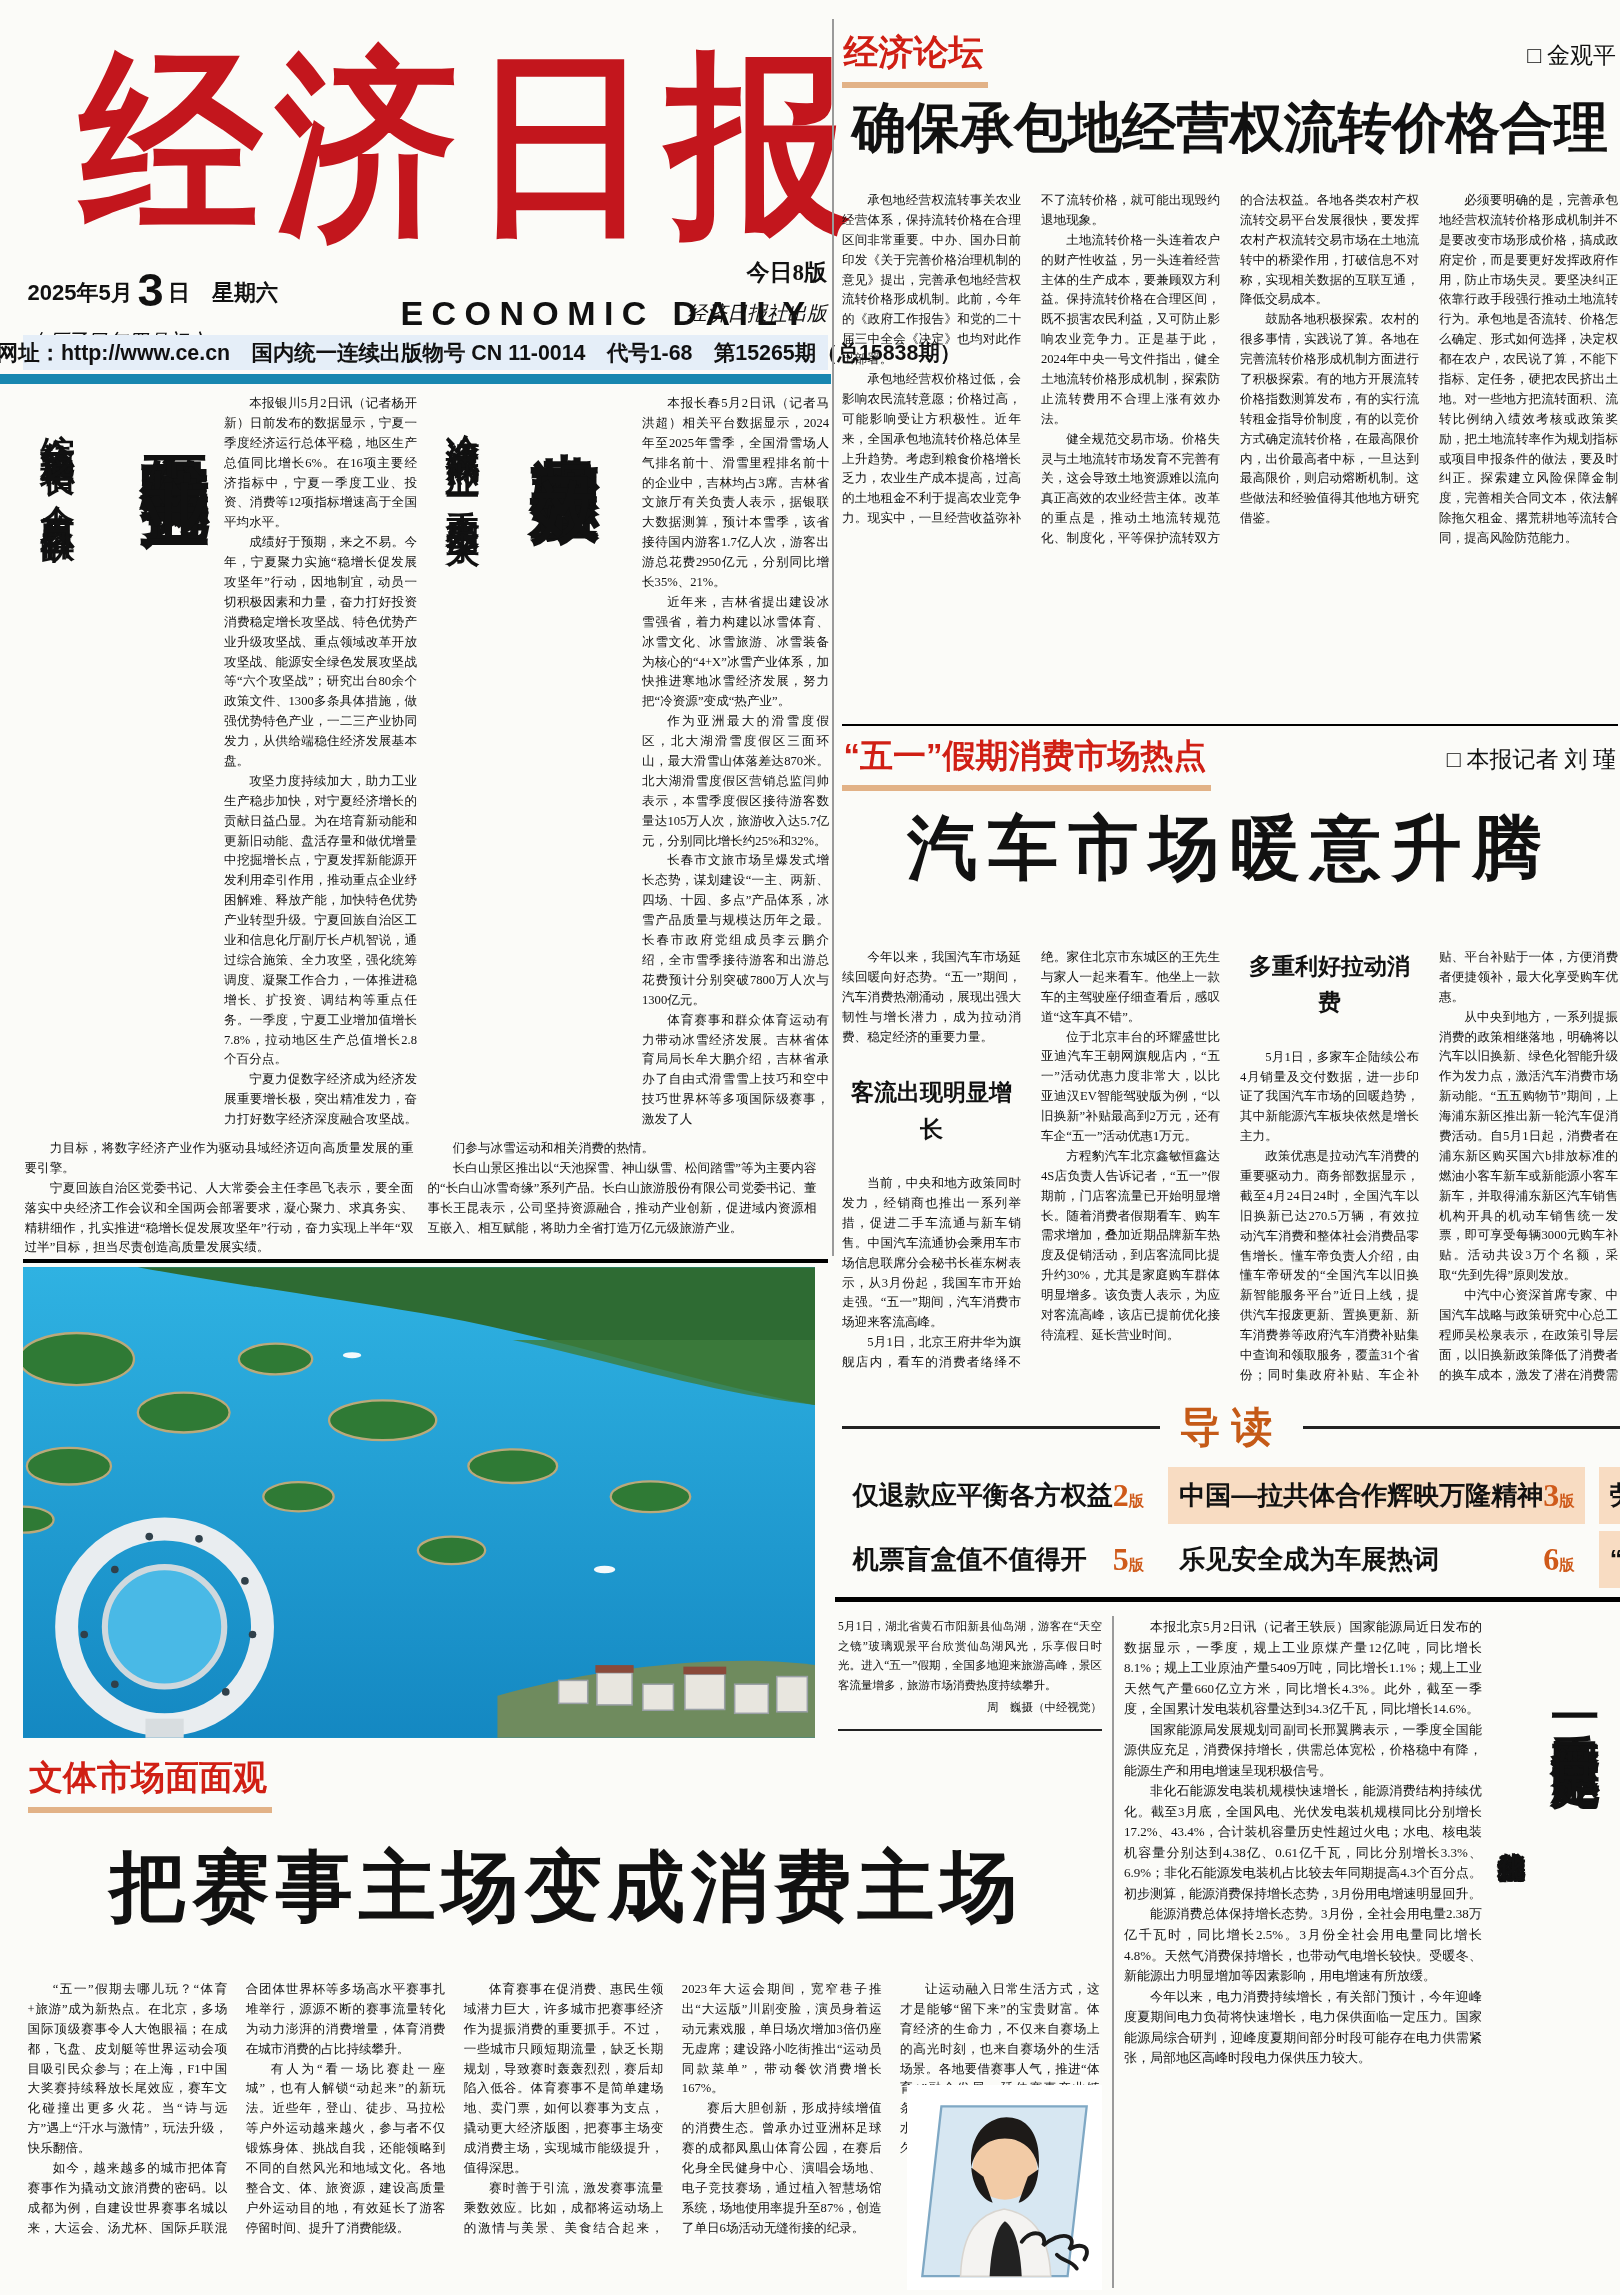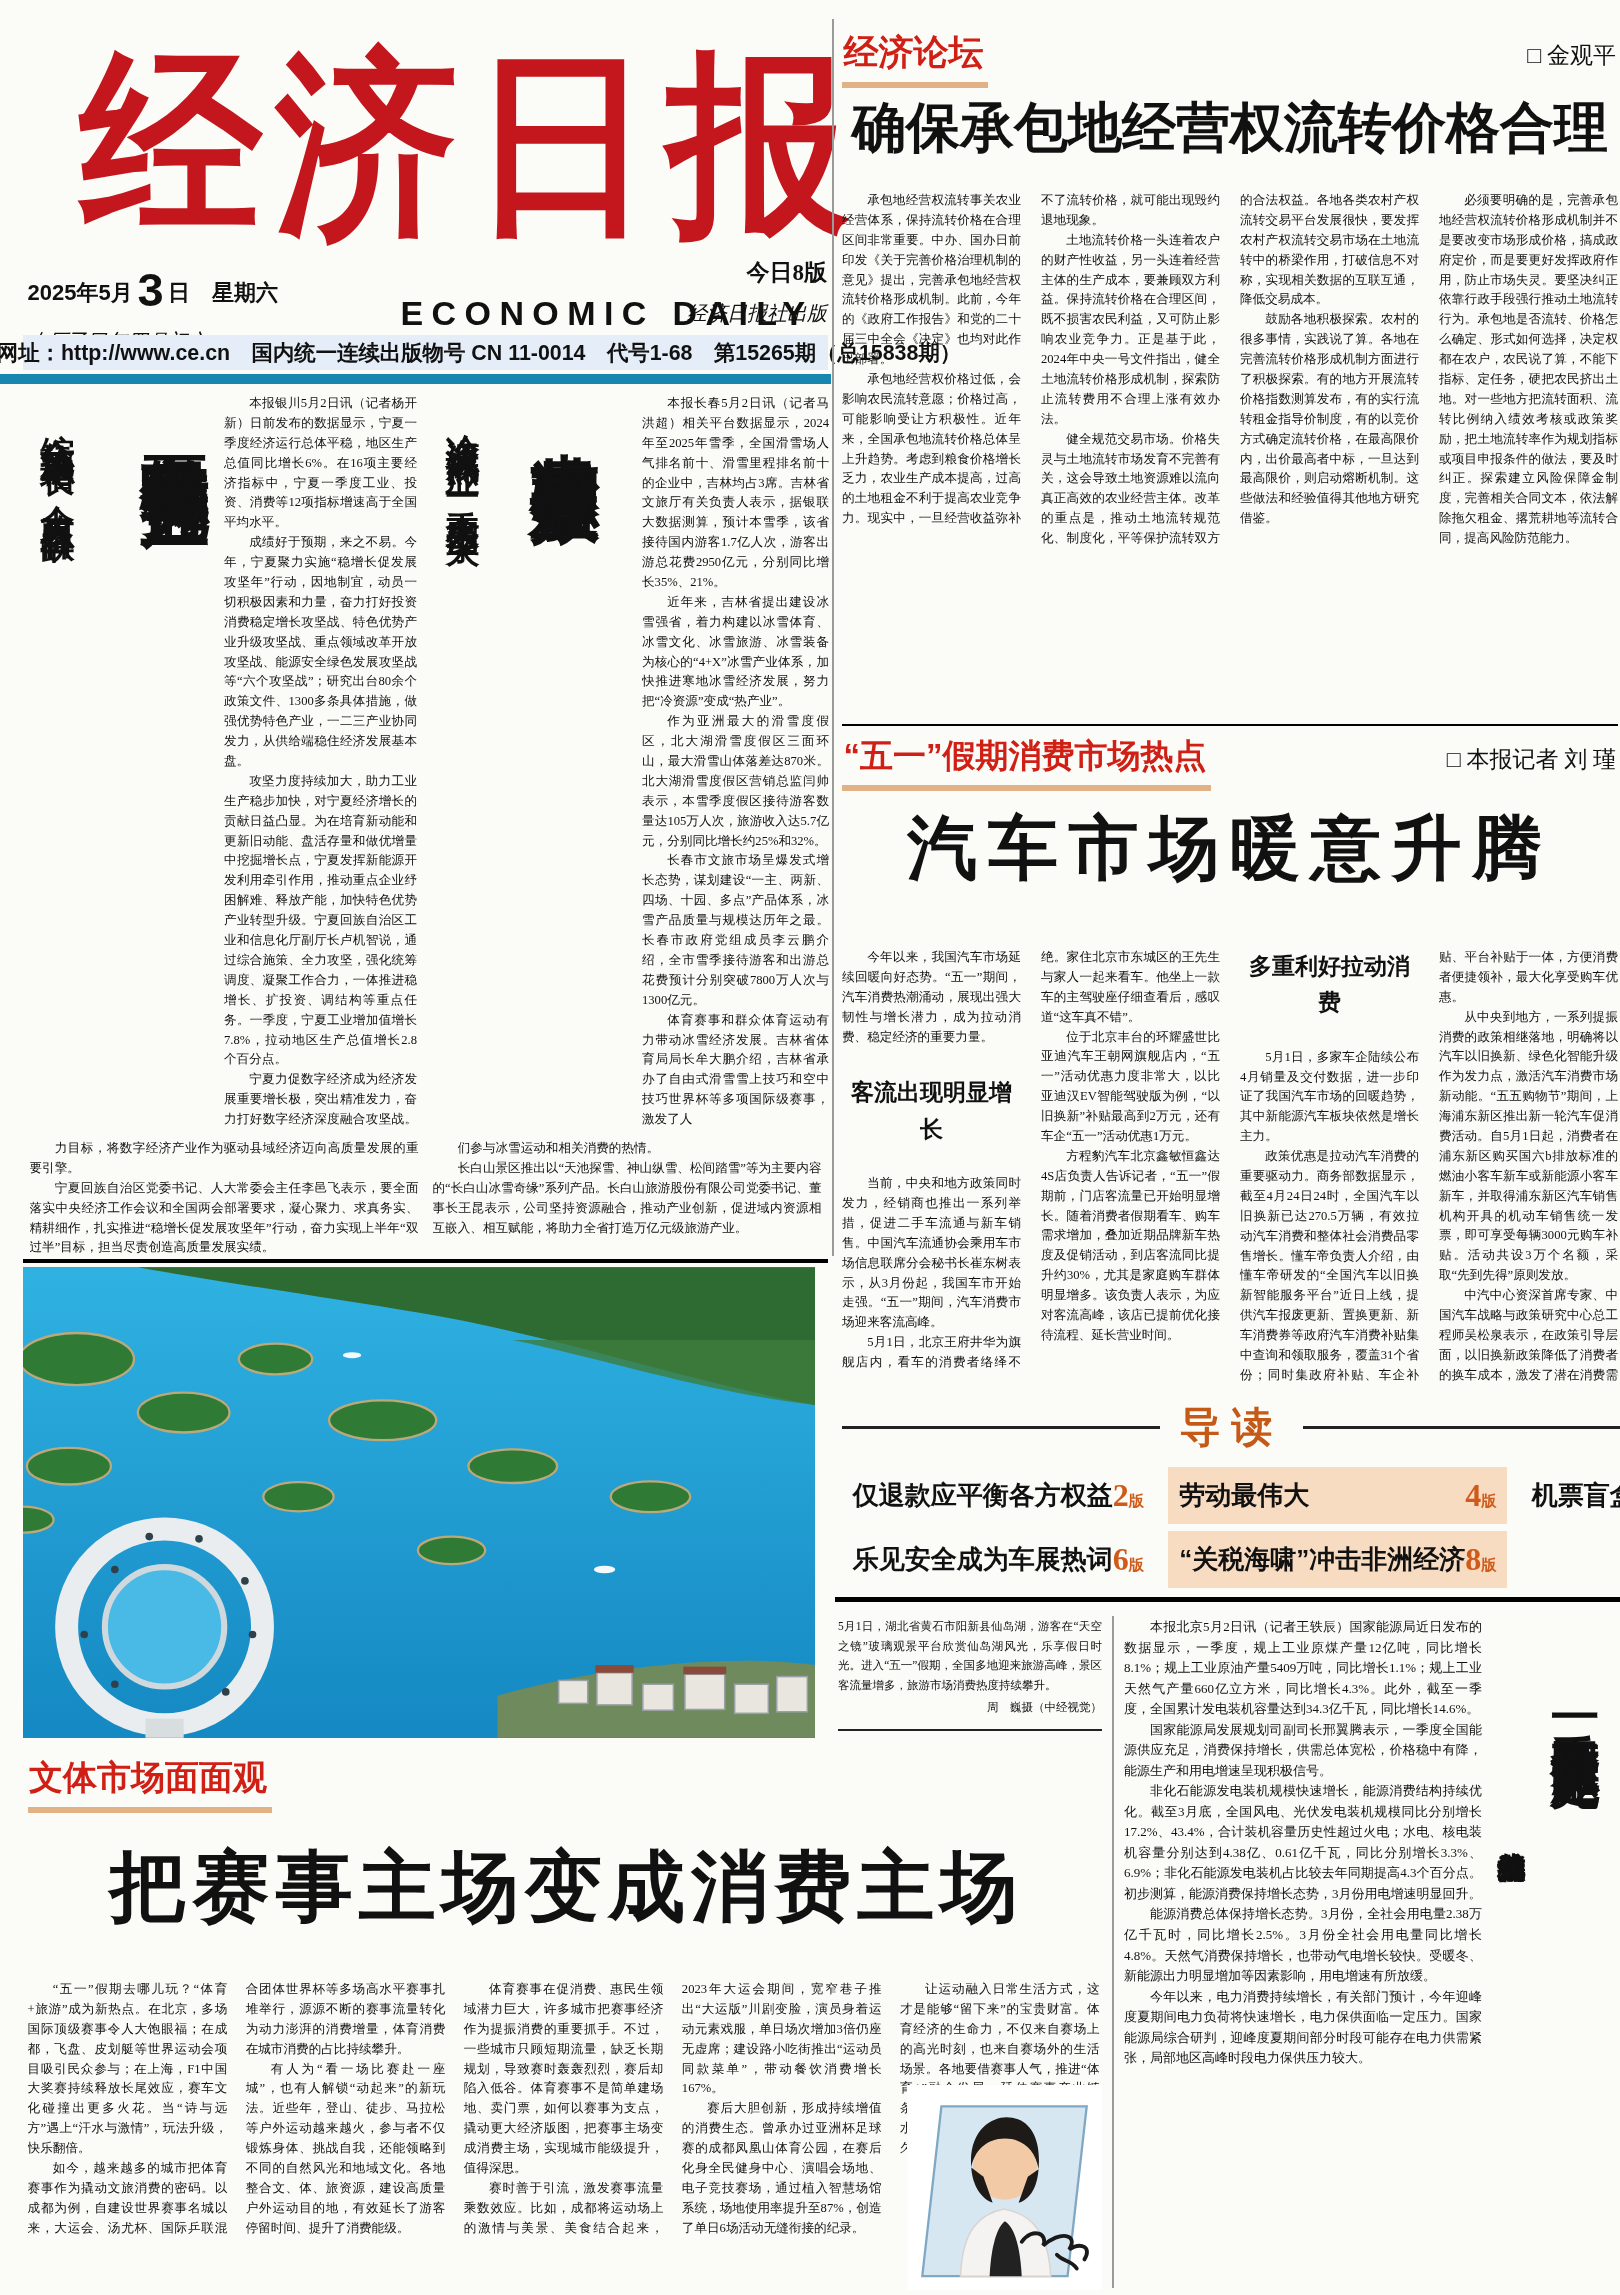--- a/index.html
+++ b/index.html
@@ -95,21 +95,21 @@
   <div class="abs body-text" style="left:224px;top:394px;width:193px;height:737px;">
     <div class="bind-list"><p>本报银川5月2日讯（记者杨开新）日前发布的数据显示，宁夏一季度经济运行总体平稳，地区生产总值同比增长6%。在16项主要经济指标中，宁夏一季度工业、投资、消费等12项指标增速高于全国平均水平。</p><p>成绩好于预期，来之不易。今年，宁夏聚力实施“稳增长促发展攻坚年”行动，因地制宜，动员一切积极因素和力量，奋力打好投资消费稳定增长攻坚战、特色优势产业升级攻坚战、重点领域改革开放攻坚战、能源安全绿色发展攻坚战等“六个攻坚战”；研究出台80余个政策文件、1300多条具体措施，做强优势特色产业，一二三产业协同发力，从供给端稳住经济发展基本盘。</p><p>攻坚力度持续加大，助力工业生产稳步加快，对宁夏经济增长的贡献日益凸显。为在培育新动能和更新旧动能、盘活存量和做优增量中挖掘增长点，宁夏发挥新能源开发利用牵引作用，推动重点企业纾困解难、释放产能，加快特色优势产业转型升级。宁夏回族自治区工业和信息化厅副厅长卢机智说，通过综合施策、全力攻坚，强化统筹调度、凝聚工作合力，一体推进稳增长、扩投资、调结构等重点任务。一季度，宁夏工业增加值增长7.8%，拉动地区生产总值增长2.8个百分点。</p><p>宁夏力促数字经济成为经济发展重要增长极，突出精准发力，奋力打好数字经济深度融合攻坚战。宁夏固原市彭阳县围绕盘活闲置、稳就业、促收入、增活</p></div>
   </div>
 
   <div class="abs vertical vkicker" style="left:440px;top:407px;height:712px;">冷资源成热产业　一季火变四季火</div>
   <div class="abs vertical vheadline" style="left:519px;top:397px;height:734px;font-size:69px;">吉林冰雪强省建设显效</div>
   <div class="abs body-text" style="left:642px;top:394px;width:187px;height:737px;">
     <div class="bind-list"><p>本报长春5月2日讯（记者马洪超）相关平台数据显示，2024年至2025年雪季，全国滑雪场人气排名前十、滑雪里程排名前十的企业中，吉林均占3席。吉林省文旅厅有关负责人表示，据银联大数据测算，预计本雪季，该省接待国内游客1.7亿人次，游客出游总花费2950亿元，分别同比增长35%、21%。</p><p>近年来，吉林省提出建设冰雪强省，着力构建以冰雪体育、冰雪文化、冰雪旅游、冰雪装备为核心的“4+X”冰雪产业体系，加快推进寒地冰雪经济发展，努力把“冷资源”变成“热产业”。</p><p>作为亚洲最大的滑雪度假区，北大湖滑雪度假区三面环山，最大滑雪山体落差达870米。北大湖滑雪度假区营销总监闫帅表示，本雪季度假区接待游客数量达105万人次，旅游收入达5.7亿元，分别同比增长约25%和32%。</p><p>长春市文旅市场呈爆发式增长态势，谋划建设“一主、两新、四场、十园、多点”产品体系，冰雪产品质量与规模达历年之最。长春市政府党组成员李云鹏介绍，全市雪季接待游客和出游总花费预计分别突破7800万人次与1300亿元。</p><p>体育赛事和群众体育运动有力带动冰雪经济发展。吉林省体育局局长牟大鹏介绍，吉林省承办了自由式滑雪雪上技巧和空中技巧世界杯等多项国际级赛事，激发了人</p></div>
   </div>
 
-  <div class="abs" style="left:24.5px;top:1139px;width:802px;height:116px;display:flex;gap:14px;justify-content:center;">
+  <div class="abs" style="left:24.5px;top:1139px;width:802px;height:116px;display:flex;gap:14px;">
     <div class="body-text" style="width:389px;height:116px;">
       <div class="bind-list"><p>力目标，将数字经济产业作为驱动县域经济迈向高质量发展的重要引擎。</p><p>宁夏回族自治区党委书记、人大常委会主任李邑飞表示，要全面落实中央经济工作会议和全国两会部署要求，凝心聚力、求真务实、精耕细作，扎实推进“稳增长促发展攻坚年”行动，奋力实现上半年“双过半”目标，担当尽责创造高质量发展实绩。</p></div>
     </div>
     <div class="body-text" style="width:389px;height:116px;">
       <div class="bind-list"><p>们参与冰雪运动和相关消费的热情。</p><p>长白山景区推出以“天池探雪、神山纵雪、松间踏雪”等为主要内容的“长白山冰雪奇缘”系列产品。长白山旅游股份有限公司党委书记、董事长王昆表示，公司坚持资源融合，推动产业创新，促进域内资源相互嵌入、相互赋能，将助力全省打造万亿元级旅游产业。</p></div>
     </div>
   </div>
   <div class="abs blackrule" style="left:23px;top:1259px;width:805px;height:3.8px;"></div>
 
   <div class="abs photo">
@@ -189,20 +189,24 @@
       <div class="line"></div>
       <div class="daodu-title">导读</div>
       <div class="line"></div>
     </div>
     <div class="daodu-grid">
       <div class="daodu-item">
           <span class="t">仅退款应平衡各方权益</span>
           <span class="pg"><span>2</span><small>版</small></span>
         </div>
       <div class="daodu-item shaded">
+          <span class="t">中国—拉共体合作辉映万隆精神</span>
+          <span class="pg"><span>3</span><small>版</small></span>
+        </div>
+      <div class="daodu-item shaded">
           <span class="t">劳动最伟大</span>
           <span class="pg"><span>4</span><small>版</small></span>
         </div>
       <div class="daodu-item">
           <span class="t">机票盲盒值不值得开</span>
           <span class="pg"><span>5</span><small>版</small></span>
         </div>
       <div class="daodu-item">
           <span class="t">乐见安全成为车展热词</span>
           <span class="pg"><span>6</span><small>版</small></span>

